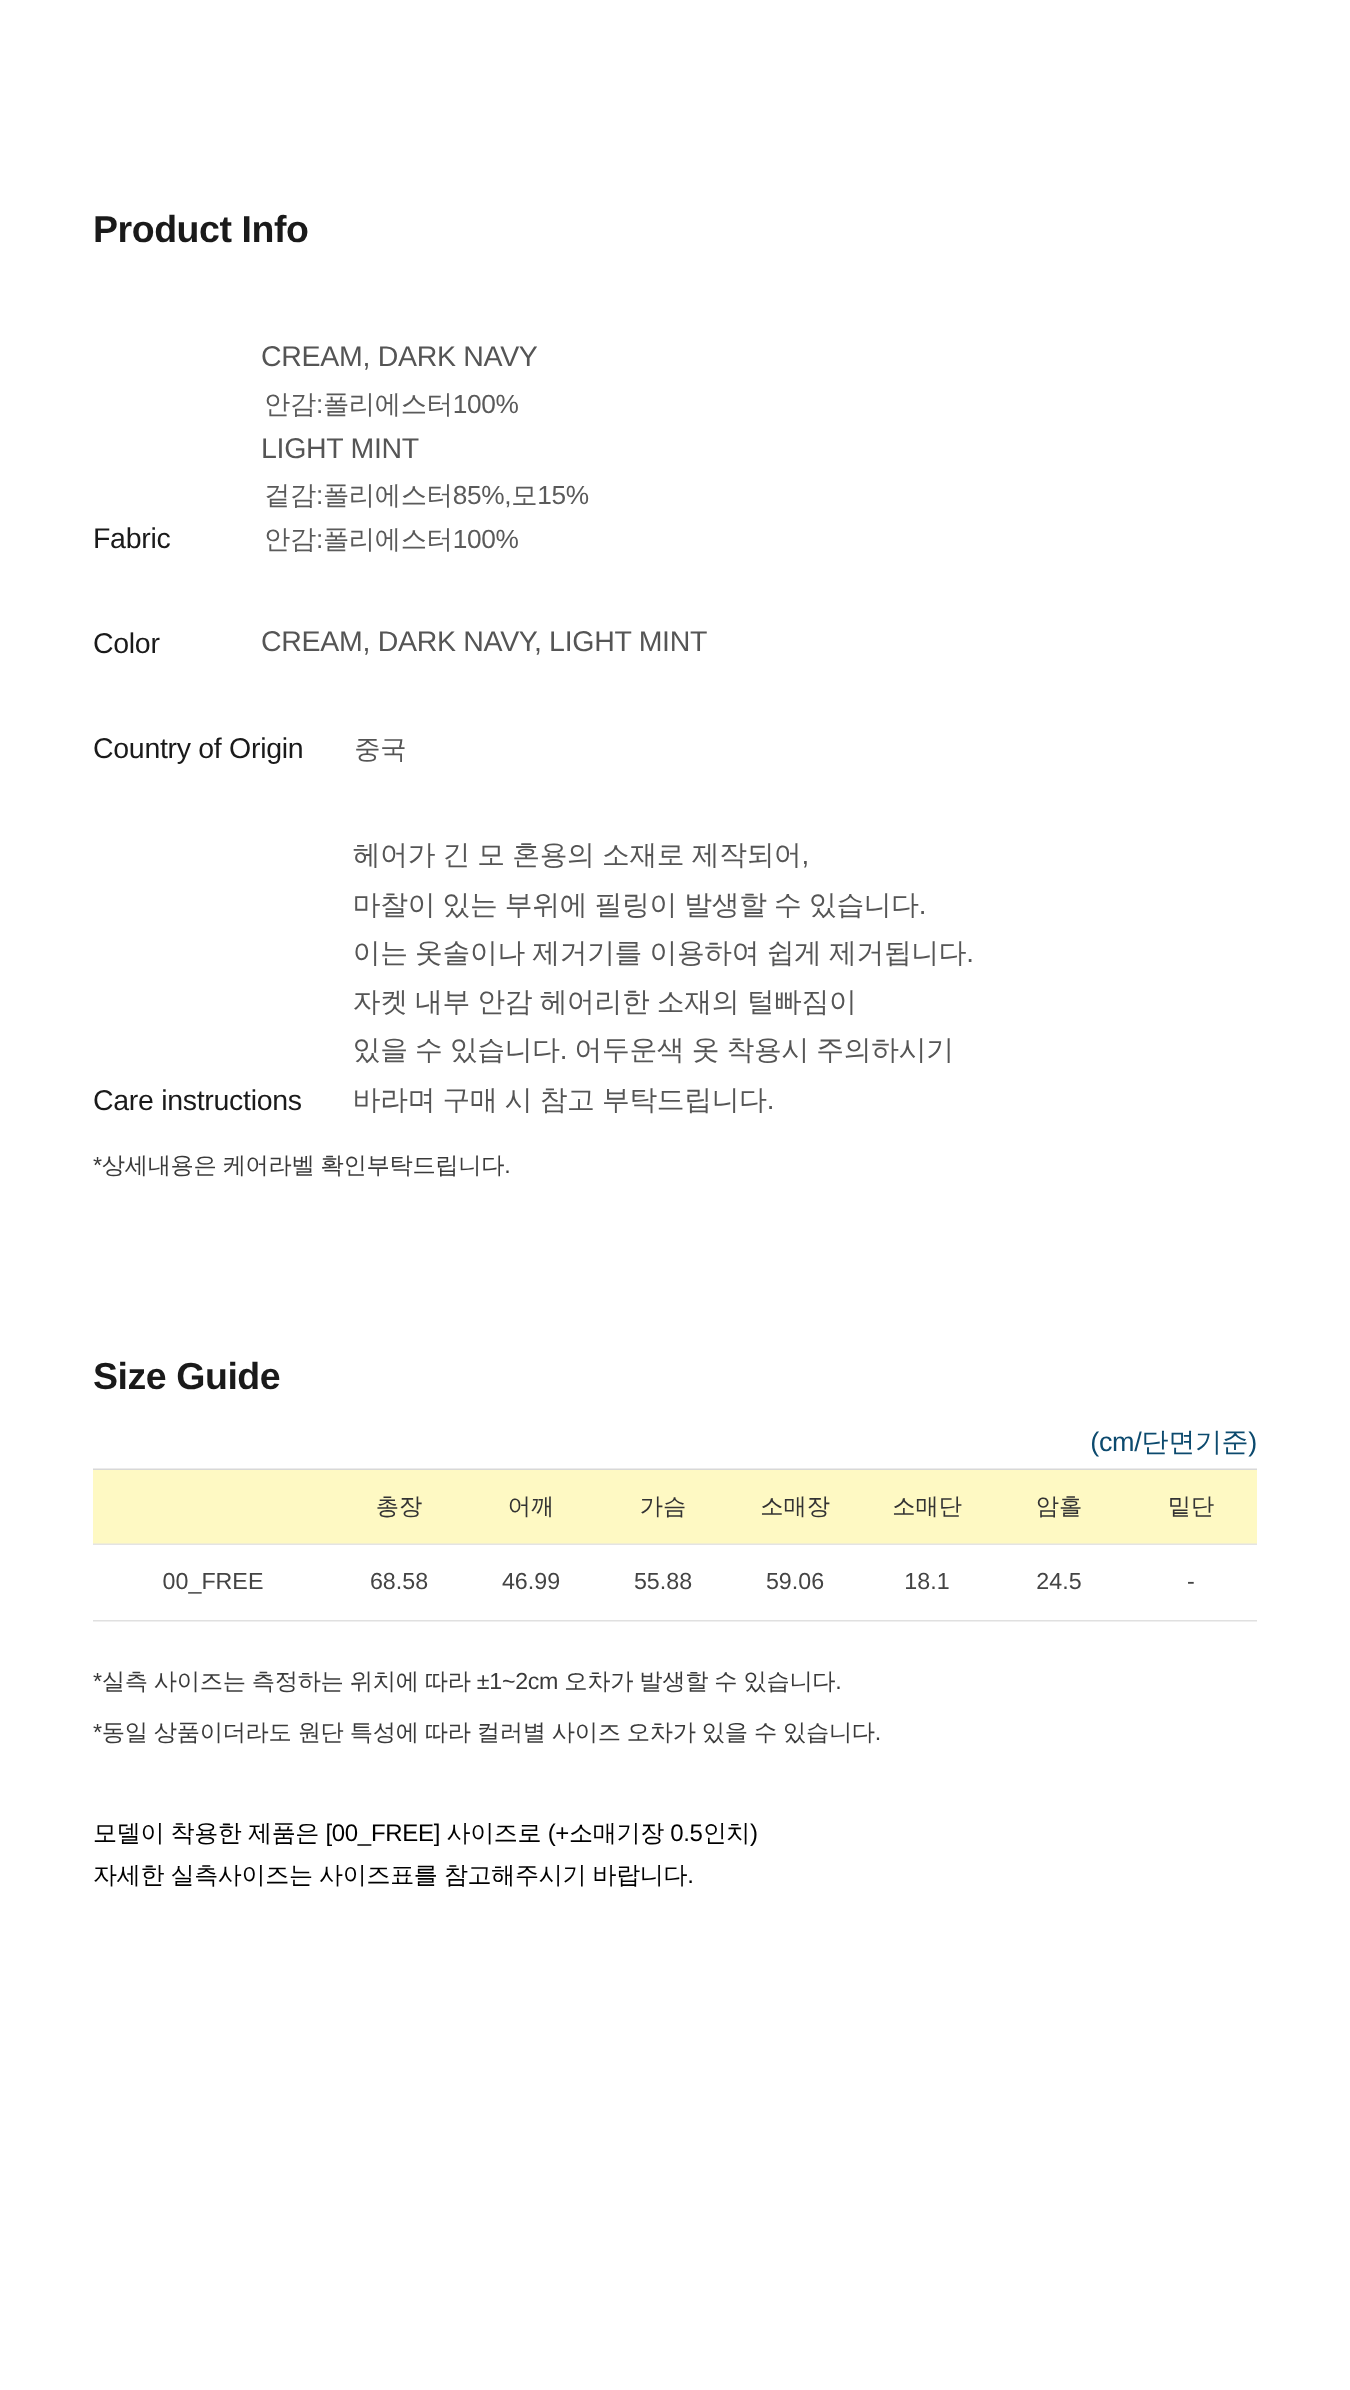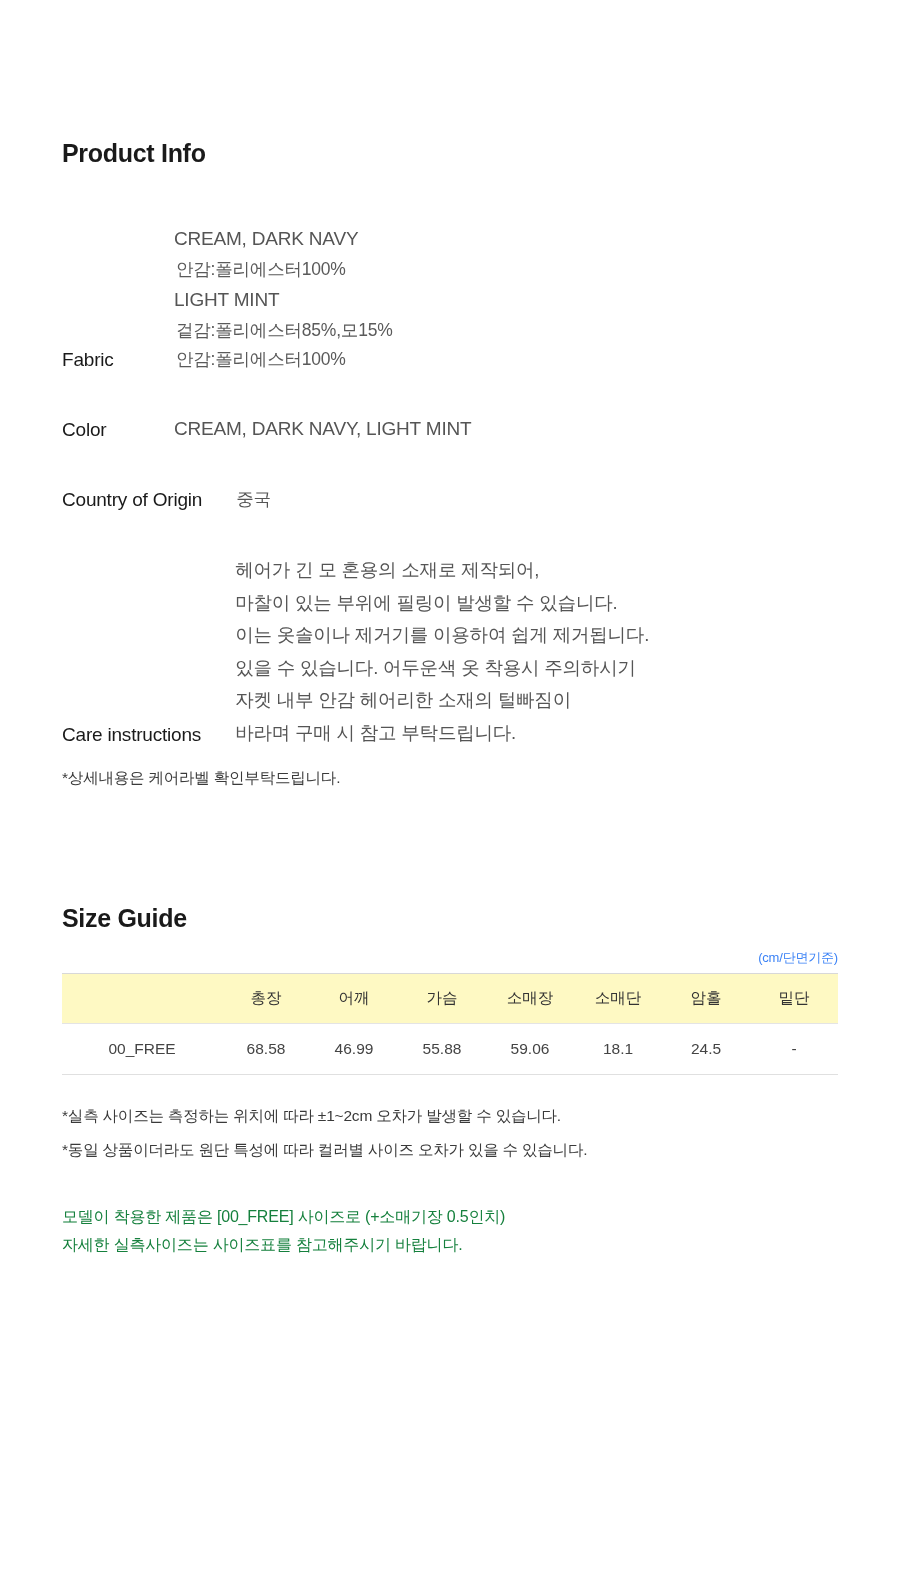--- a/index.html
+++ b/index.html
@@ -81,22 +81,22 @@
     letter-spacing: -0.2px;
     line-height: 1.7;
   }
   #care-note { margin-top: 14px; }
 
   
   #size-guide-title { margin-top: 112px; }
 
   .unit-note {
     text-align: right;
-    font-size: 13px;
-    color: #3b82f6;
+    font-size: 18px;
+    color: #0c4a6e;
     margin-top: 14px;
     letter-spacing: -0.2px;
   }
 
   table.size-table {
     width: 100%;
     border-collapse: collapse;
     margin-top: 6px;
     table-layout: fixed;
   }
@@ -127,21 +127,21 @@
     margin-top: 28px;
   }
   .notes .footnote { margin-bottom: 7px; }
 
   .model-note {
     margin-top: 40px;
   }
   .model-note .line {
     display: block;
     font-size: 16px;
-    color: #15803d;
+    color: #000000;
     line-height: 1.75;
     letter-spacing: -0.2px;
   }
 </style>
 </head>
 <body>
 
 <div class="page">
 
   <h1 class="section-title" id="product-info-title">Product Info</h1>
@@ -168,22 +168,22 @@
       <div class="info-label">Country of Origin</div>
       <div class="info-value">중국</div>
     </div>
 
     <div class="info-row row-care">
       <div class="info-label">Care instructions</div>
       <div class="info-value">
         <span class="line">헤어가 긴 모 혼용의 소재로 제작되어,</span>
         <span class="line">마찰이 있는 부위에 필링이 발생할 수 있습니다.</span>
         <span class="line">이는 옷솔이나 제거기를 이용하여 쉽게 제거됩니다.</span>
+        <span class="line">자켓 내부 안감 헤어리한 소재의 털빠짐이</span>
         <span class="line">있을 수 있습니다. 어두운색 옷 착용시 주의하시기</span>
-        <span class="line">자켓 내부 안감 헤어리한 소재의 털빠짐이</span>
         <span class="line">바라며 구매 시 참고 부탁드립니다.</span>
       </div>
     </div>
 
     <div class="footnote" id="care-note">*상세내용은 케어라벨 확인부탁드립니다.</div>
   </div>
 
   <h1 class="section-title" id="size-guide-title">Size Guide</h1>
 
   <div class="unit-note">(cm/단면기준)</div>

